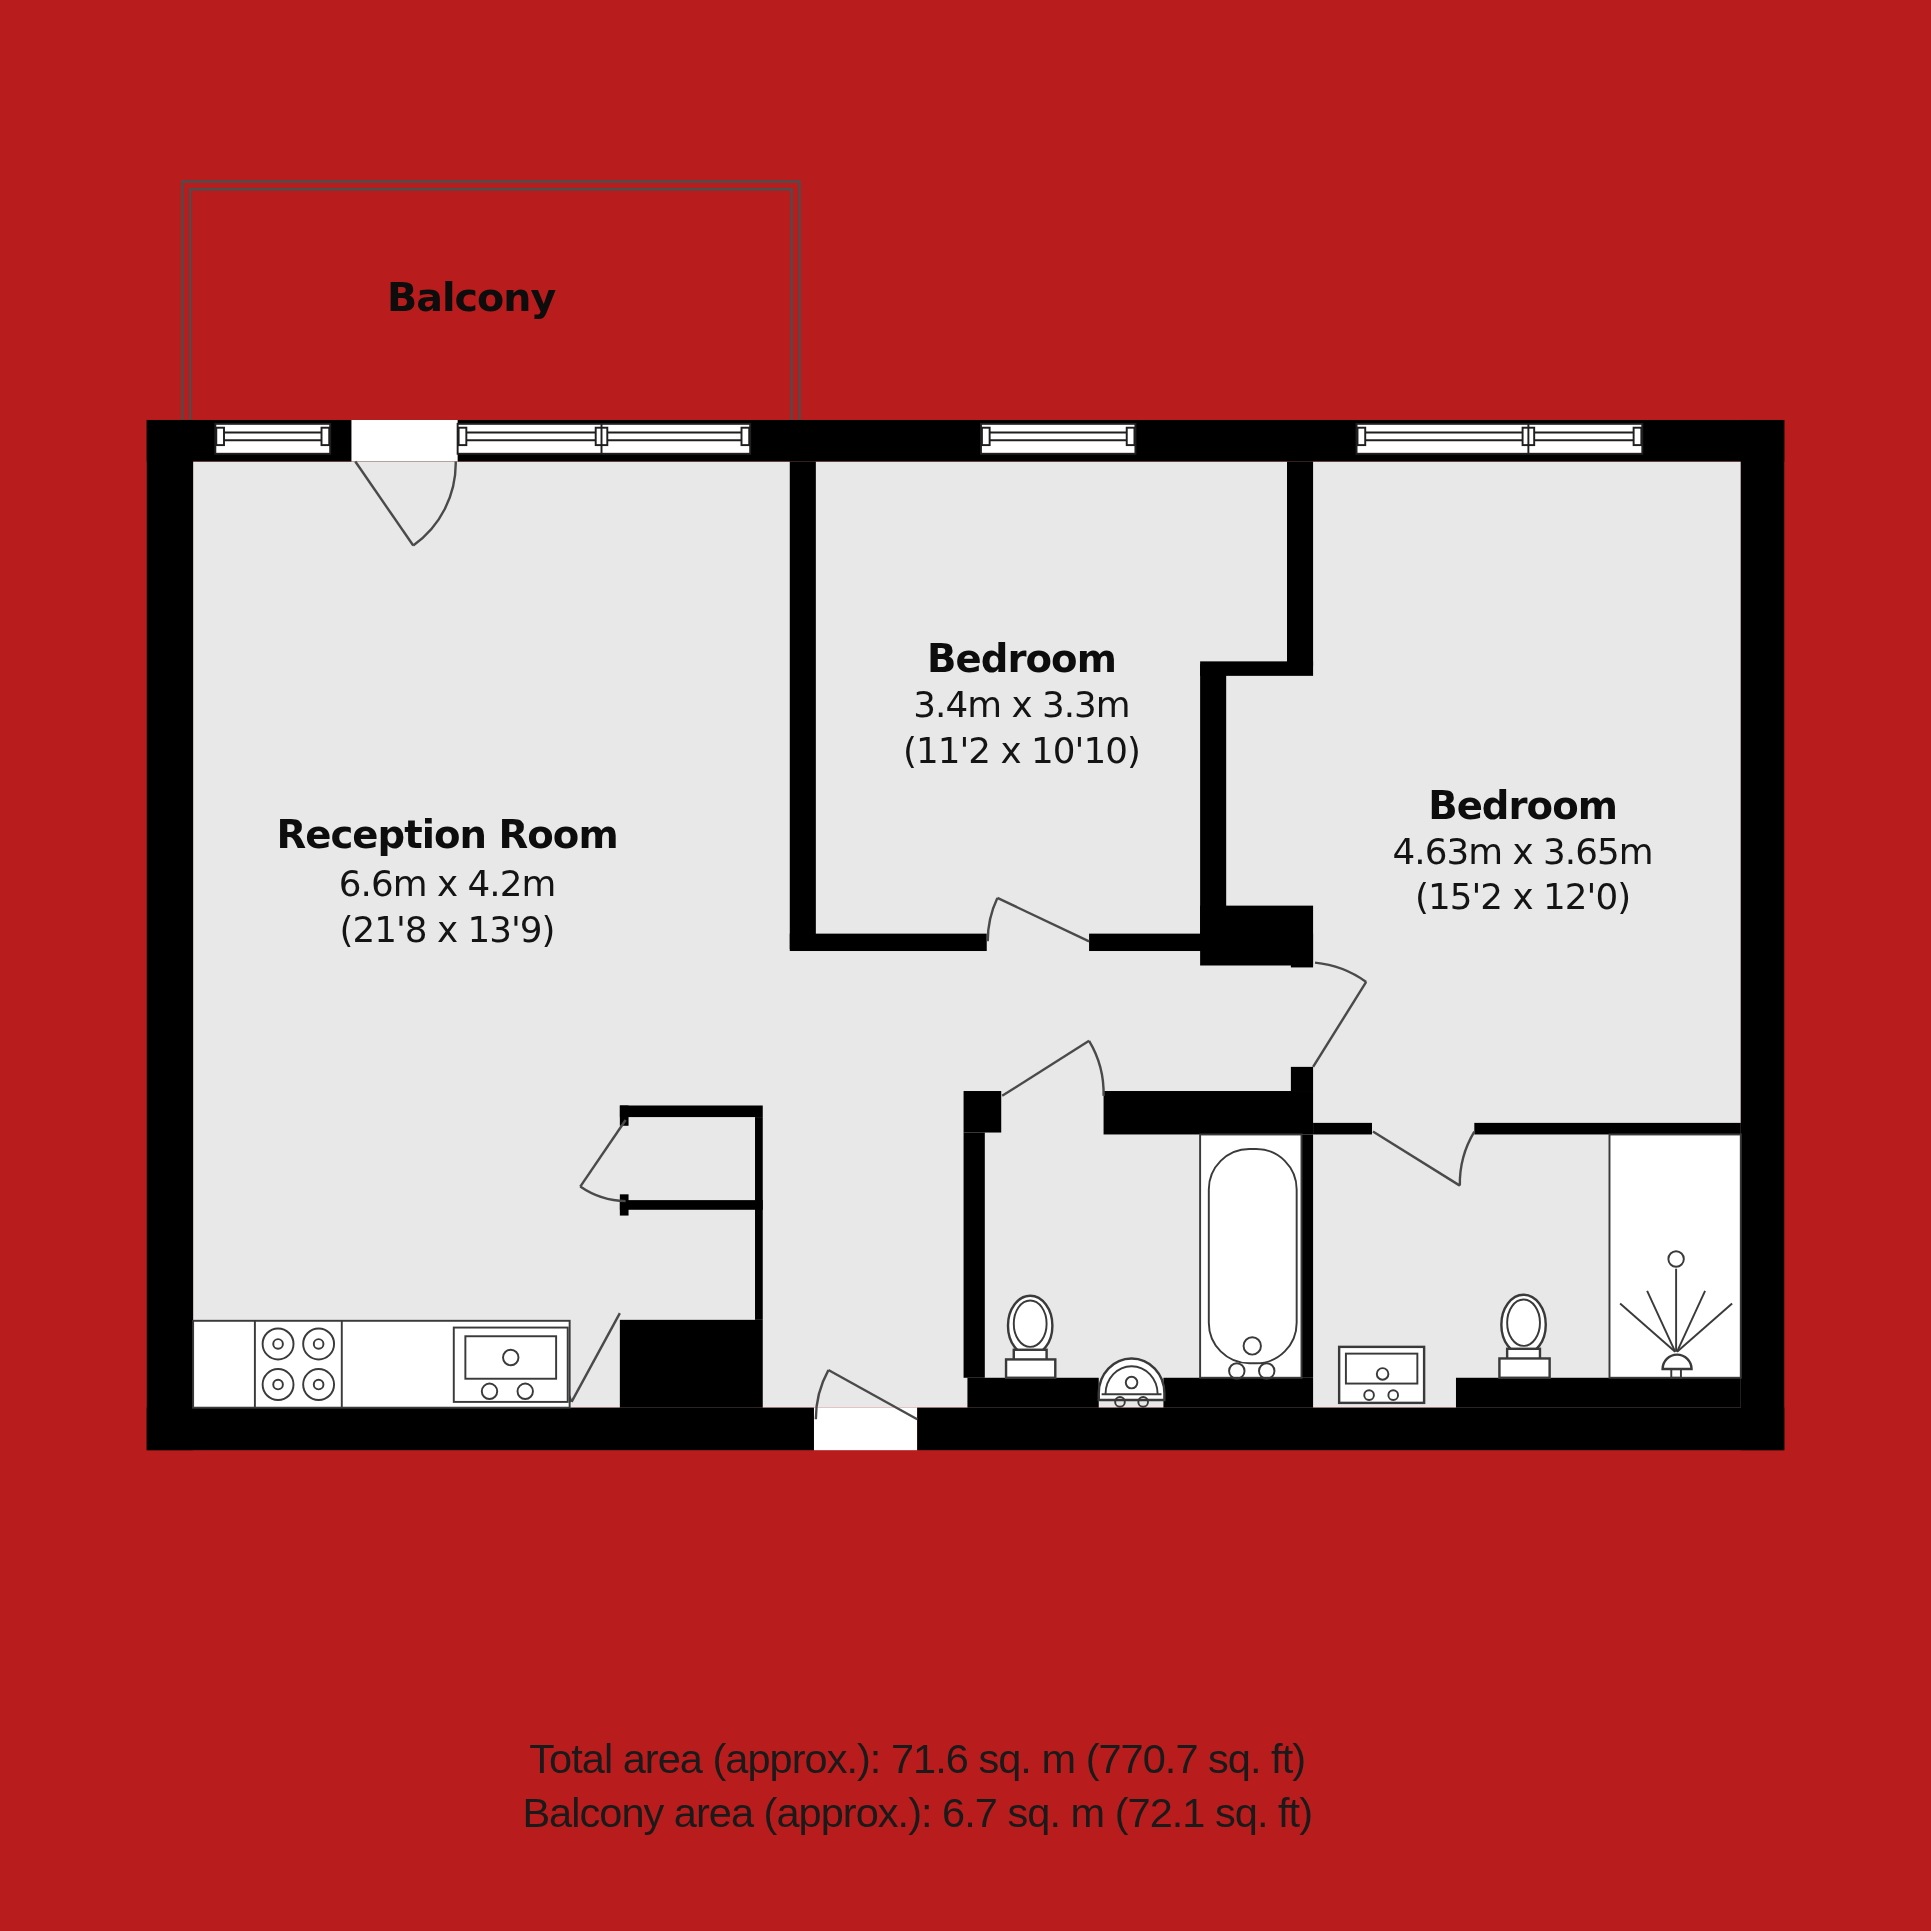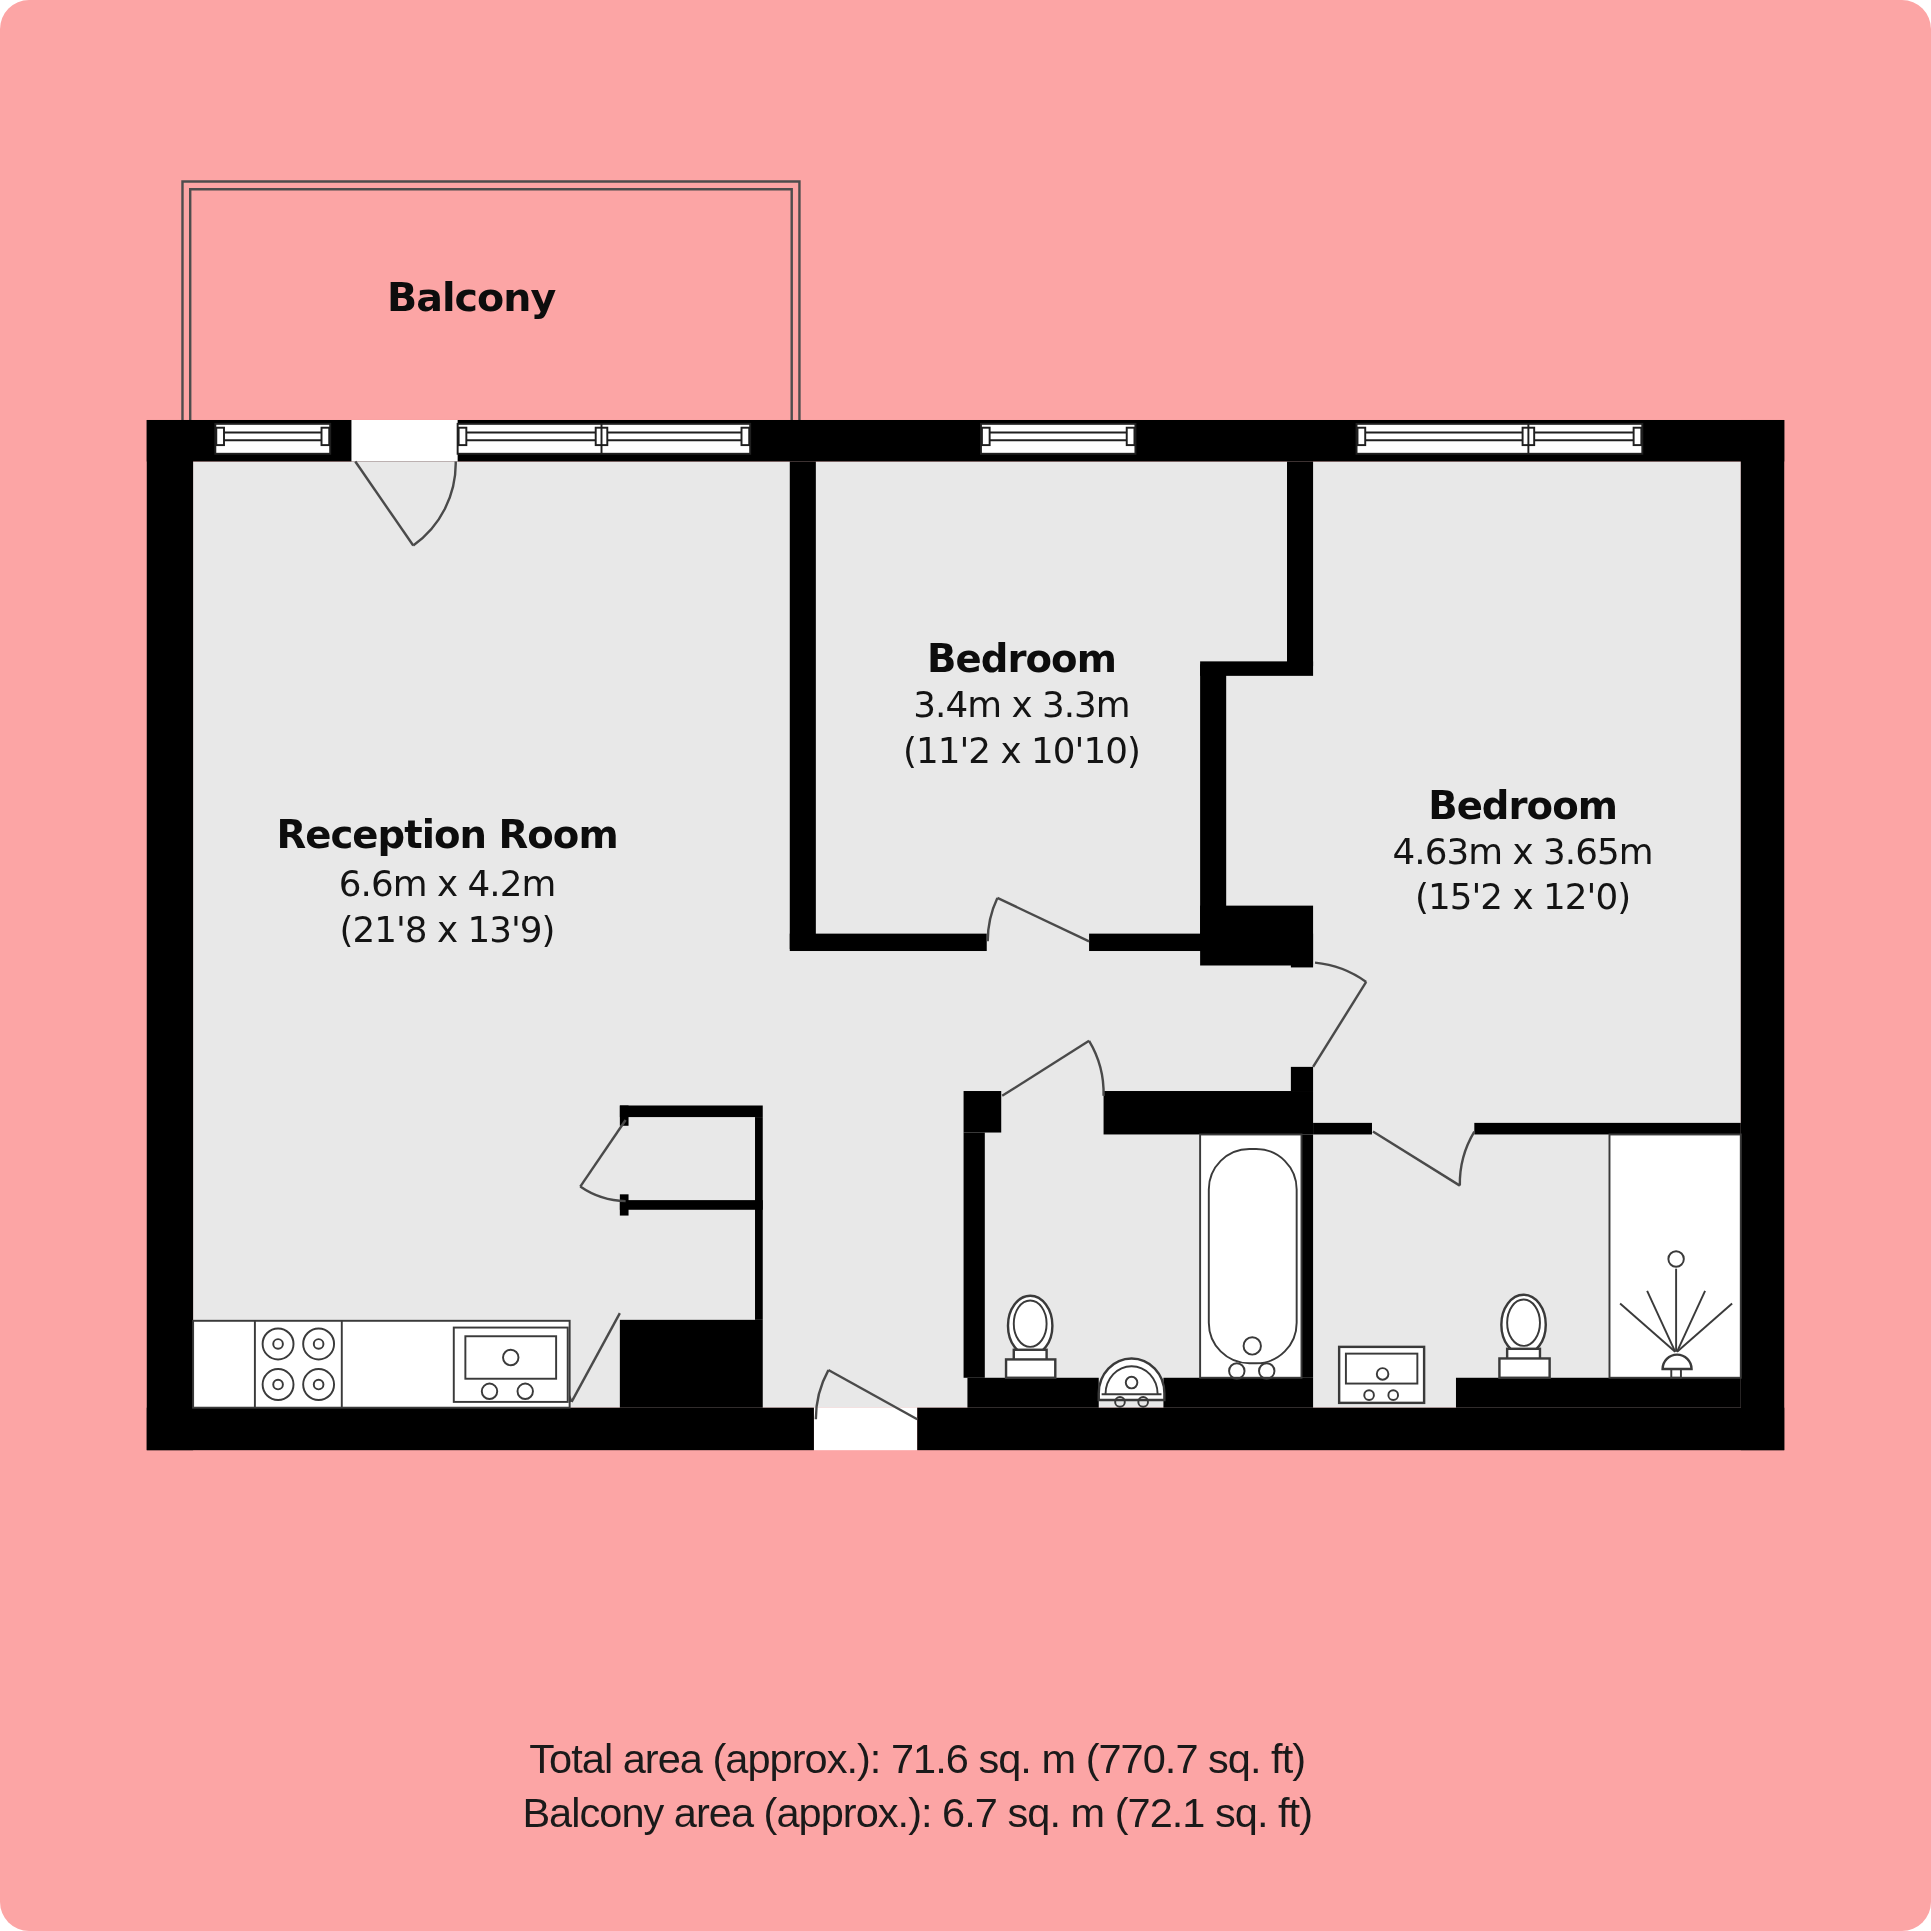--- a/index.html
+++ b/index.html
@@ -1,17 +1,17 @@
 <!DOCTYPE html>
 <html><head>
 <meta charset="utf-8">
 <style>
   html,body{margin:0;padding:0;background:#ffffff;}
-  .page{position:relative;width:1931px;height:1931px;background:#fca5a5;overflow:hidden;
-        font-family:"DejaVu Sans", sans-serif;border-radius:29px;}
+  .page{position:relative;width:1931px;height:1931px;background:#b91c1c;overflow:hidden;
+        font-family:"DejaVu Sans", sans-serif;}
   svg{position:absolute;left:0;top:0;}
   .wall{fill:#000000;stroke:none;}
   .floor{fill:#e8e8e8;stroke:none;}
   .whitezone{fill:#ffffff;stroke:#3a3a3a;stroke-width:2;}
   .balline{fill:none;stroke:#4d4d4d;stroke-width:2.5;}
   .winbox{fill:#ffffff;stroke:#1f1f1f;stroke-width:2;}
   .winline{stroke:#1f1f1f;stroke-width:2;}
   .wincap{fill:#ffffff;stroke:#1f1f1f;stroke-width:2;}
   .fix{fill:#ffffff;stroke:#3a3a3a;stroke-width:2.5;}
   .fixthin{fill:none;stroke:#3a3a3a;stroke-width:2;}

